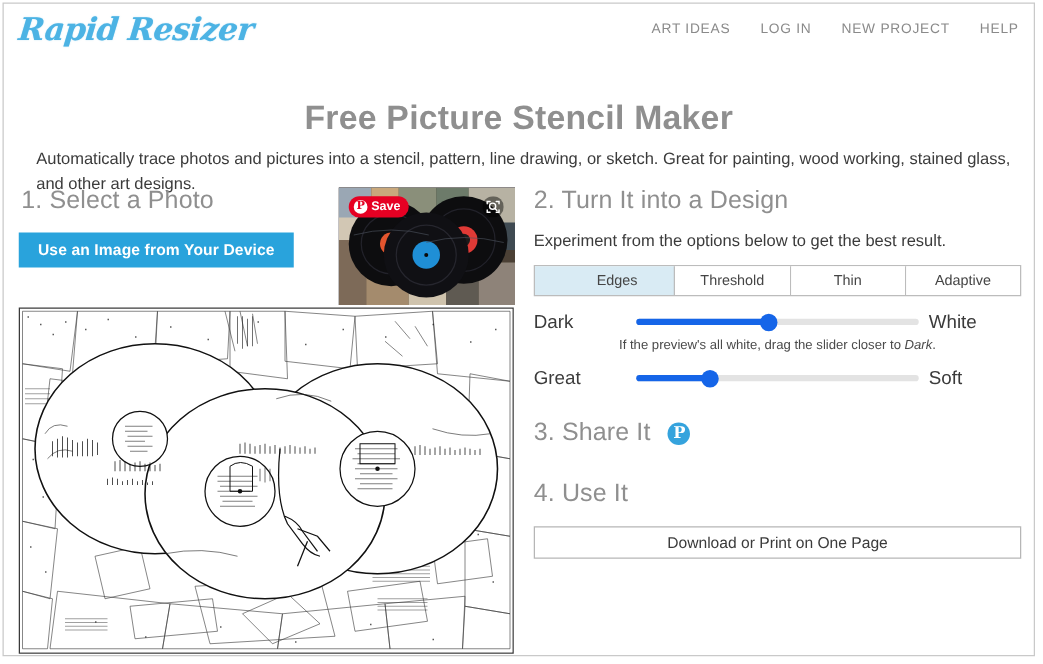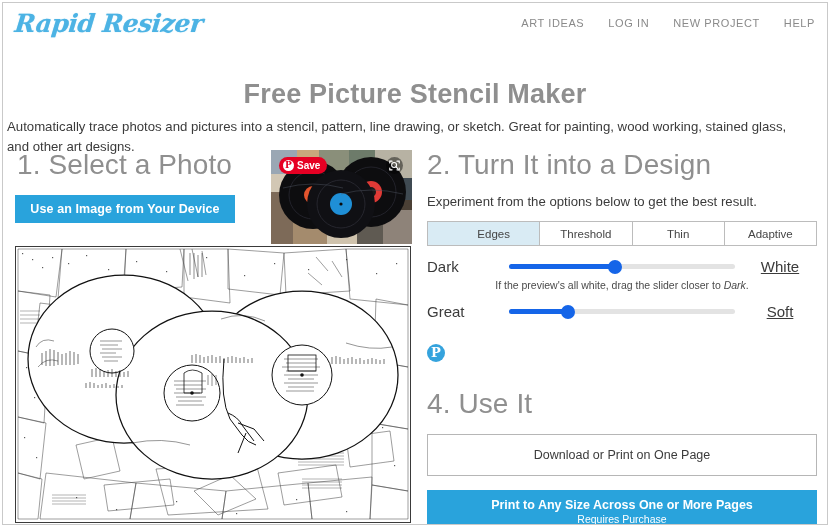--- a/index.html
+++ b/index.html
@@ -69,31 +69,31 @@
     top: 58px;
     width: 824px;
     text-align: center;
     font-size: 27px;
     color: #8f8f8f;
     font-weight: 700;
     letter-spacing: 0.2px;
   }
   #intro {
     position: absolute;
-    left: 4px;
+    left: 26px;
     top: 101px;
     width: 790px;
     font-size: 13.2px;
     color: #3b3b3b;
     line-height: 20px;
   }
 
   
   .step-heading {
-    font-size: 28px;
+    font-size: 20px;
     color: #8f8f8f;
     font-weight: 300;
     letter-spacing: 0.1px;
     white-space: nowrap;
   }
 
   
   #col-left {
     position: absolute;
     left: 12px;
@@ -217,21 +217,21 @@
   .slider-row {
     display: flex;
     align-items: center;
     margin-top: 12px;
   }
   .slider-label {
     font-size: 15px;
     color: #3b3b3b;
     width: 74px;
   }
-  .slider-label.right { text-align: center; text-decoration: underline; }
+  .slider-label.right { text-align: left; }
   .slider-track {
     position: relative;
     flex: 1 1 auto;
     height: 5px;
     border-radius: 3px;
     background: #e3e3e3;
     margin: 0 8px;
     cursor: pointer;
   }
   .slider-fill {
@@ -272,21 +272,21 @@
     font-size: 13px;
     line-height: 18px;
     text-align: center;
     cursor: pointer;
   }
   #step4-heading { margin-top: 26px; }
 
   #download-button {
     margin-top: 14px;
     width: 390px;
-    height: 42px;
+    height: 26px;
     background: #ffffff;
     border: 1px solid #b6b6b6;
     box-sizing: border-box;
     font-size: 12.5px;
     color: #3b3b3b;
     font-family: "Liberation Sans", sans-serif;
     display: flex;
     align-items: center;
     justify-content: center;
     cursor: pointer;
@@ -555,24 +555,21 @@
     <div class="slider-row">
       <span class="slider-label">Great</span>
       <div class="slider-track">
         <div class="slider-fill" id="fill1" style="width: 26%;"></div>
         <div class="slider-thumb" id="thumb1" style="left: 26%;"></div>
       </div>
       <span class="slider-label right">Soft</span>
     </div>
 
     <div id="step3-row">
+      <span class="step-heading">3. Share It</span>
       <span id="pinterest-icon">P</span>
     </div>
 
     <div id="step4-heading" class="step-heading">4. Use It</div>
     <button id="download-button">Download or Print on One Page</button>
-    <button id="print-button">
-      <span class="main">Print to Any Size Across One or More Pages</span>
-      <span class="sub">Requires Purchase</span>
-    </button>
   </div>
 
 </div>
 
 </body></html>

